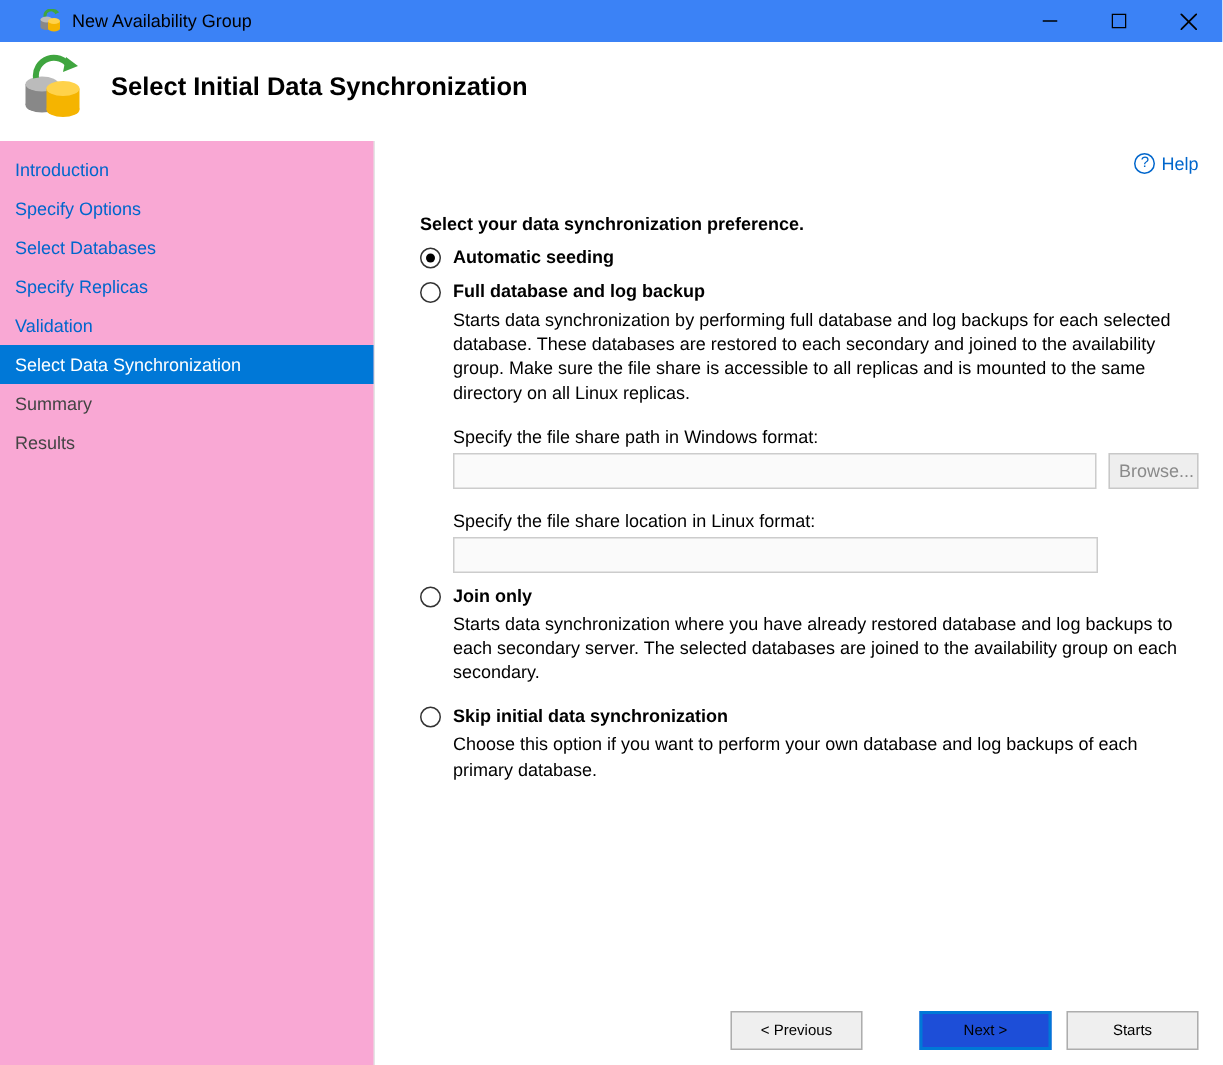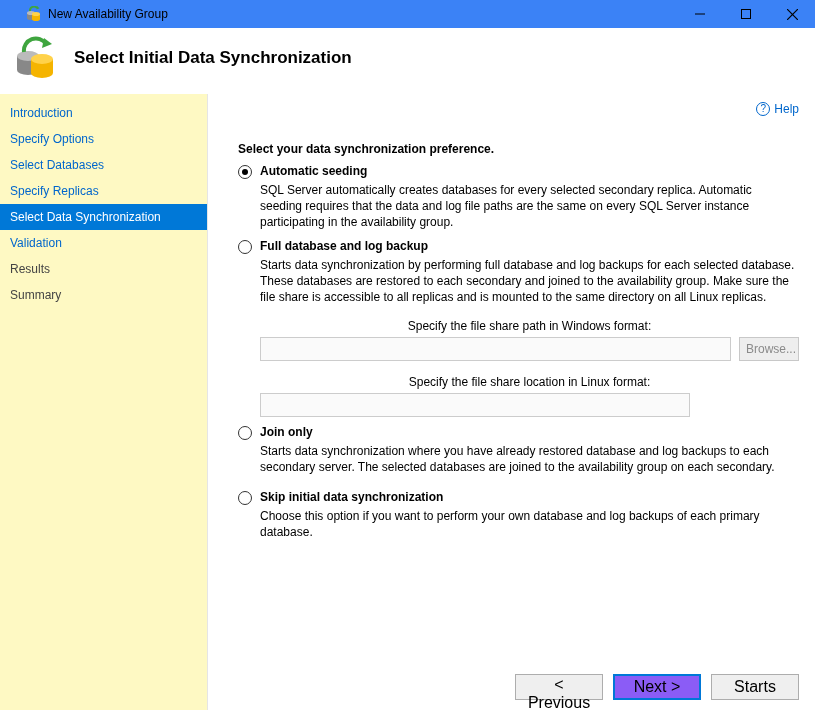--- a/index.html
+++ b/index.html
@@ -45,22 +45,22 @@
     font-size: 17px;
     font-weight: 700;
     color: #000;
   }
   
   .split {
     display: flex;
     height: calc(710px - 28px - 66px);
   }
   .sidebar {
-    width: 208px;
-    background: #fef9c3;
+    width: 250px;
+    background: #f9a8d4;
     border-right: 1px solid #e5e5e5;
     padding-top: 6px;
   }
   .side-item {
     padding: 6px 10px 6px 10px;
     color: #0066cc;
     cursor: default;
     font-size: 12px;
   }
   .side-item.active {
@@ -108,21 +108,21 @@
     margin-top: 1px;
     display: inline-flex; align-items: center; justify-content: center;
     background: #fff;
   }
   .radio .dot { width: 6px; height: 6px; border-radius: 50%; background: #000; display:none; }
   .radio.checked .dot { display:block; }
   .opt-body { flex: 1; }
   .opt-title { font-weight: 700; }
   .opt-desc { margin-top: 4px; line-height: 1.35; padding-right: 4px; }
   .sub-block { margin-top: 14px; }
-  .sub-label { margin-bottom: 4px; text-align: center; }
+  .sub-label { margin-bottom: 4px; }
   .input-row { display: flex; gap: 8px; align-items: stretch; }
   .text-input {
     flex: 1;
     height: 24px;
     border: 1px solid #ccc;
     background: #fafafa;
     padding: 2px 6px;
     font-size: 12px;
   }
   .text-input.short { flex: 0 0 430px; }
@@ -140,26 +140,27 @@
     bottom: 10px;
     right: 16px;
     display: flex;
     gap: 10px;
   }
   .wiz-btn {
     width: 88px;
     height: 26px;
     border: 1px solid #adadad;
     background: #efefef;
-    font-size: 16px;
+    font-size: 10px;
     color: #000;
   }
   .wiz-btn.primary {
     border: 2px solid #0078d7;
-    background: #8b5cf6;
+    background: #1d4ed8;
+    margin-left: 28px;
   }
 </style>
 </head>
 <body>
 
 <div class="titlebar">
   <span class="app-icon">
     <svg viewBox="0 0 16 16" width="16" height="16">
       <ellipse cx="5" cy="12" rx="4" ry="2" fill="#888"></ellipse>
       <rect x="1" y="7" width="8" height="5" fill="#888"></rect>
@@ -208,42 +209,41 @@
   <h1>Select Initial Data Synchronization</h1>
 </div>
 
 <div class="split">
 
   <div class="sidebar">
     <div class="side-item">Introduction</div>
     <div class="side-item">Specify Options</div>
     <div class="side-item">Select Databases</div>
     <div class="side-item">Specify Replicas</div>
+    <div class="side-item">Validation</div>
     <div class="side-item active">Select Data Synchronization</div>
-    <div class="side-item">Validation</div>
+    <div class="side-item inactive">Summary</div>
     <div class="side-item inactive">Results</div>
-    <div class="side-item inactive">Summary</div>
   </div>
 
   <div class="content">
 
     <div class="help-link">
       <span class="help-icon">?</span>
       <span>Help</span>
     </div>
 
     <div class="prompt">Select your data synchronization preference.</div>
 
     <div class="option">
       <span class="radio checked">
           <span class="dot"></span>
         </span>
       <div class="opt-body">
         <div class="opt-title">Automatic seeding</div>
-        <div class="opt-desc">SQL Server automatically creates databases for every selected secondary replica. Automatic seeding requires that the data and log file paths are the same on every SQL Server instance participating in the availability group.</div>
       </div>
     </div>
 
     <div class="option">
       <span class="radio"></span>
       <div class="opt-body">
         <div class="opt-title">Full database and log backup</div>
         <div class="opt-desc">Starts data synchronization by performing full database and log backups for each selected database. These databases are restored to each secondary and joined to the availability group. Make sure the file share is accessible to all replicas and is mounted to the same directory on all Linux replicas.</div>
 
         <div class="sub-block">

